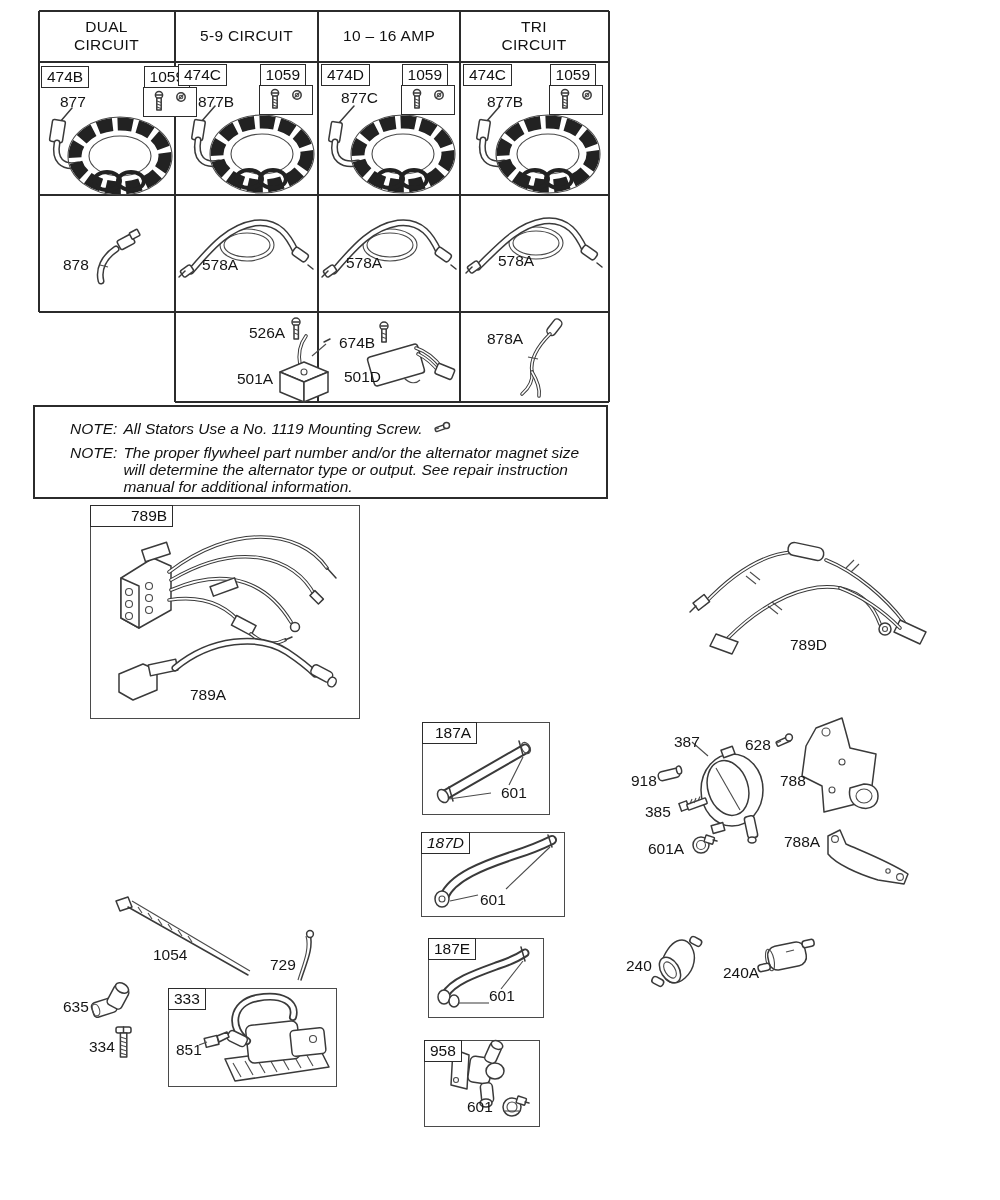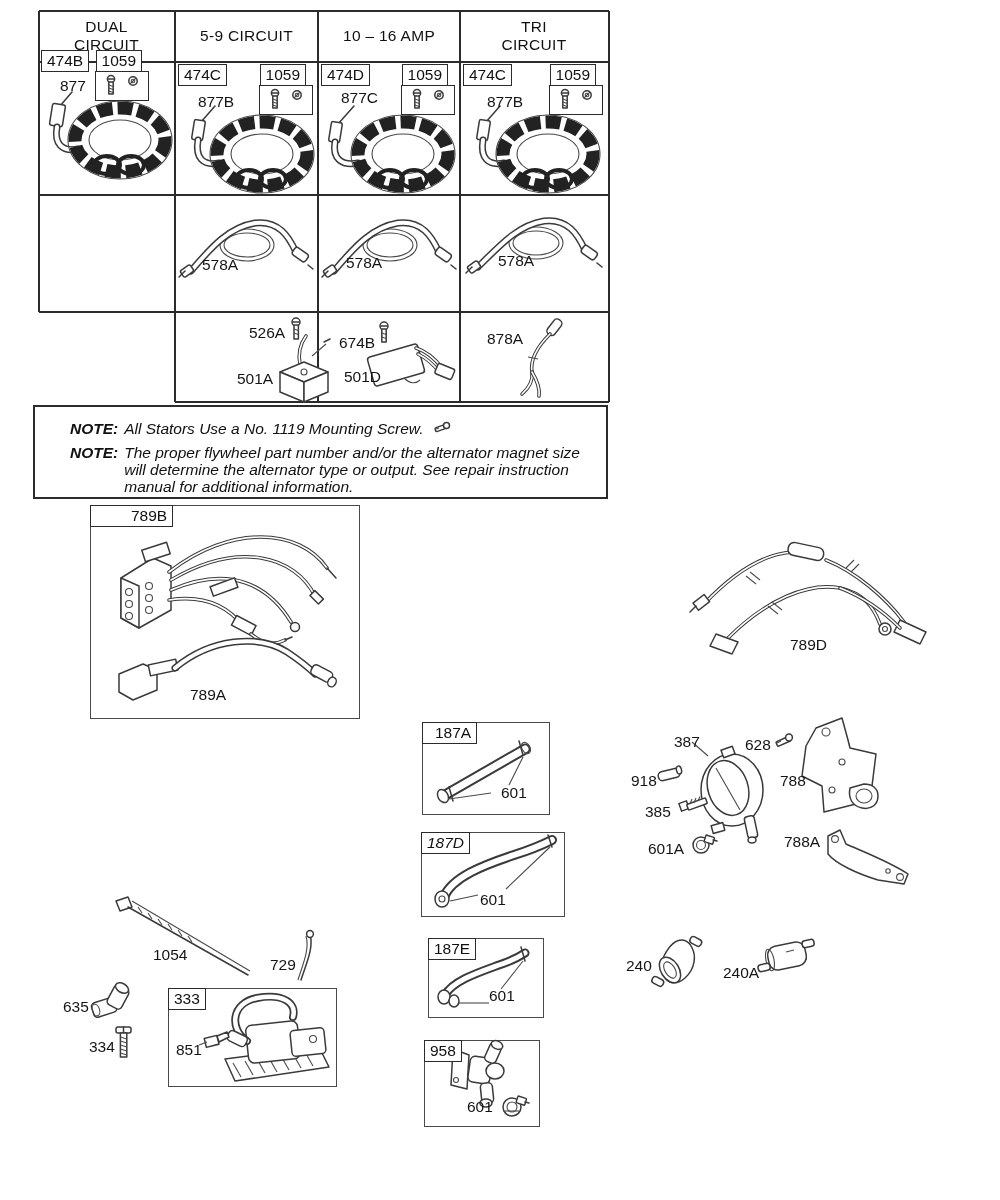--- a/index.html
+++ b/index.html
@@ -6,21 +6,21 @@
   #stage{position:relative;width:1000px;height:1200px;background:#fff;
          font-family:"Liberation Sans",sans-serif;color:#111;overflow:hidden;}
   .abs{position:absolute;}
   .lbl{font-size:15.5px;color:#151515;white-space:nowrap;line-height:17px;}
   .refbox{border:1.7px solid #2b2b2b;background:#fff;padding:0 5px;font-size:15.5px;
           line-height:20px;white-space:nowrap;}
   .panel{border:1.5px solid #4a4a4a;background:#fff;}
   .hdr{display:flex;flex-direction:column;align-items:center;justify-content:center;
        font-size:15.5px;line-height:18px;letter-spacing:.3px;text-align:center;}
   .note-line{font-style:italic;font-size:15.5px;line-height:17px;}
-  .note-pre{font-weight:bold;font-style:italic;}
+  .note-pre{font-weight:normal;font-style:italic;}
   svg{position:absolute;left:0;top:0;overflow:visible;}
   .ln{fill:none;stroke:#3a3a3a;stroke-width:1.5;stroke-linecap:round;stroke-linejoin:round;}
   .thin{fill:none;stroke:#4a4a4a;stroke-width:1.1;}
   .fillw{fill:#fff;stroke:#3a3a3a;stroke-width:1.5;stroke-linejoin:round;}
   .tube-d{fill:none;stroke:#3a3a3a;stroke-width:7;stroke-linecap:round;}
   .tube-w{fill:none;stroke:#fff;stroke-width:4;stroke-linecap:round;}
   .wire-d{fill:none;stroke:#3a3a3a;stroke-width:3.6;stroke-linecap:round;}
   .wire-w{fill:none;stroke:#fff;stroke-width:1.6;stroke-linecap:round;}
   .grid{stroke:#2b2b2b;stroke-width:2;}
 </style>
@@ -52,21 +52,21 @@
   </div>
   <div class="abs hdr" style="left:318px;top:12px;width:142px;height:48px;">
     <div>10 – 16 AMP</div>
     <div></div>
   </div>
   <div class="abs hdr" style="left:460px;top:12px;width:148px;height:48px;">
     <div>TRI</div>
     <div>CIRCUIT</div>
   </div>
 
-  <div class="abs" style="left:38px;top:48px;width:116px;height:133px;">
+  <div class="abs" style="left:38px;top:64px;width:116px;height:133px;padding-left:48px;">
     <svg width="137" height="133">
       <line class="ln" x1="34" y1="44" x2="22" y2="58"></line>
       <rect class="fillw" x="13" y="56" width="13" height="22" rx="2" transform="rotate(9 19 67)"></rect>
       <path class="tube-d" d="M19,79 C16,96 24,104 40,101"></path>
       <path class="tube-w" d="M19,79 C16,96 24,104 40,101"></path>
       <ellipse cx="82" cy="92" rx="45" ry="32" fill="none" stroke="#222" stroke-width="13" stroke-dasharray="15 5"></ellipse>
       <ellipse class="thin" cx="82" cy="92" rx="52" ry="39"></ellipse>
       <ellipse class="thin" cx="82" cy="92" rx="31" ry="20"></ellipse>
       <ellipse cx="69" cy="117" rx="13" ry="9" fill="none" stroke="#222" stroke-width="4"></ellipse>
       <ellipse cx="93" cy="117" rx="13" ry="9" fill="none" stroke="#222" stroke-width="4"></ellipse>
@@ -172,20 +172,30 @@
           <line class="thin" x1="12.8" y1="16" x2="17.2" y2="17.5"></line>
           <line class="thin" x1="12.8" y1="19" x2="17.2" y2="20.5"></line>
         <circle class="fillw" cx="37" cy="9" r="4.2"></circle>
           <circle class="thin" cx="37" cy="9" r="1.8" fill="none"></circle>
         <line class="thin" x1="34" y1="12" x2="40" y2="6"></line>
       </svg>
     </div>
     <div class="abs lbl" style="left:27px;top:31px;">877B</div>
   </div>
 
+  <div class="abs" style="left:38px;top:195px;width:137px;height:117px;">
+    <svg width="137" height="117">
+      <rect class="fillw" x="80" y="42" width="16" height="10" rx="2" transform="rotate(-28 88 47)"></rect>
+      <rect class="fillw" x="92" y="36" width="9" height="7" rx="1" transform="rotate(-28 96 39)"></rect>
+      <path class="tube-d" d="M78,54 C66,62 60,74 63,86"></path>
+      <path class="tube-w" d="M78,54 C66,62 60,74 63,86"></path>
+      <line class="thin" x1="62" y1="70" x2="70" y2="72"></line>
+    </svg>
+    <div class="abs lbl" style="left:25px;top:61px;">878</div>
+  </div>
   <div class="abs" style="left:175px;top:195px;width:143px;height:117px;">
     <svg width="143" height="117">
       <ellipse class="thin" cx="72" cy="50" rx="27" ry="16"></ellipse>
       <ellipse class="thin" cx="72" cy="50" rx="23" ry="12"></ellipse>
       <path class="tube-d" d="M16,76 C38,50 55,32 80,28 C104,25 114,42 121,57"></path>
       <path class="tube-w" d="M16,76 C38,50 55,32 80,28 C104,25 114,42 121,57"></path>
       <rect class="fillw" x="6" y="72" width="12" height="8" rx="2" transform="rotate(-35 12 76)"></rect>
       <line class="ln" x1="4" y1="82" x2="10" y2="76"></line>
       <rect class="fillw" x="117" y="55" width="16" height="9" rx="3" transform="rotate(35 125 60)"></rect>
       <line class="ln" x1="133" y1="70" x2="138" y2="74"></line>

